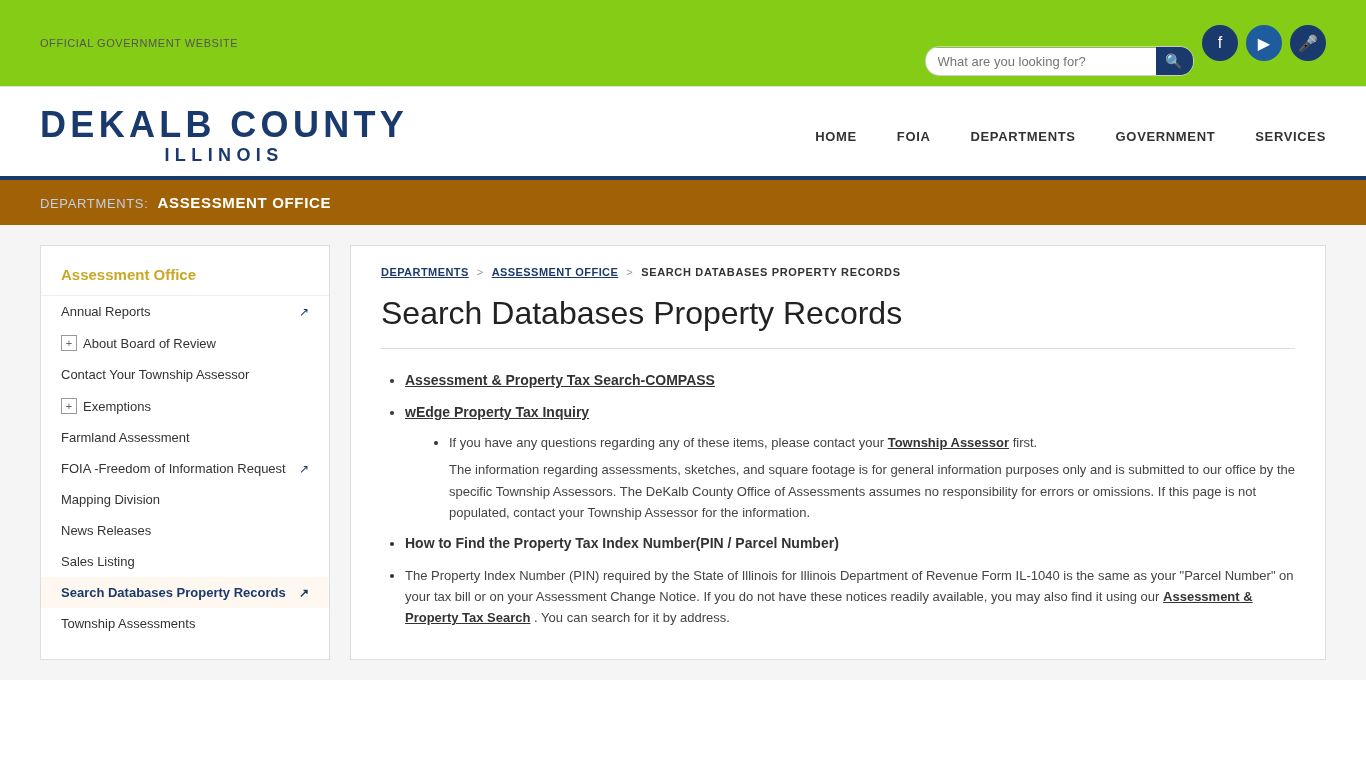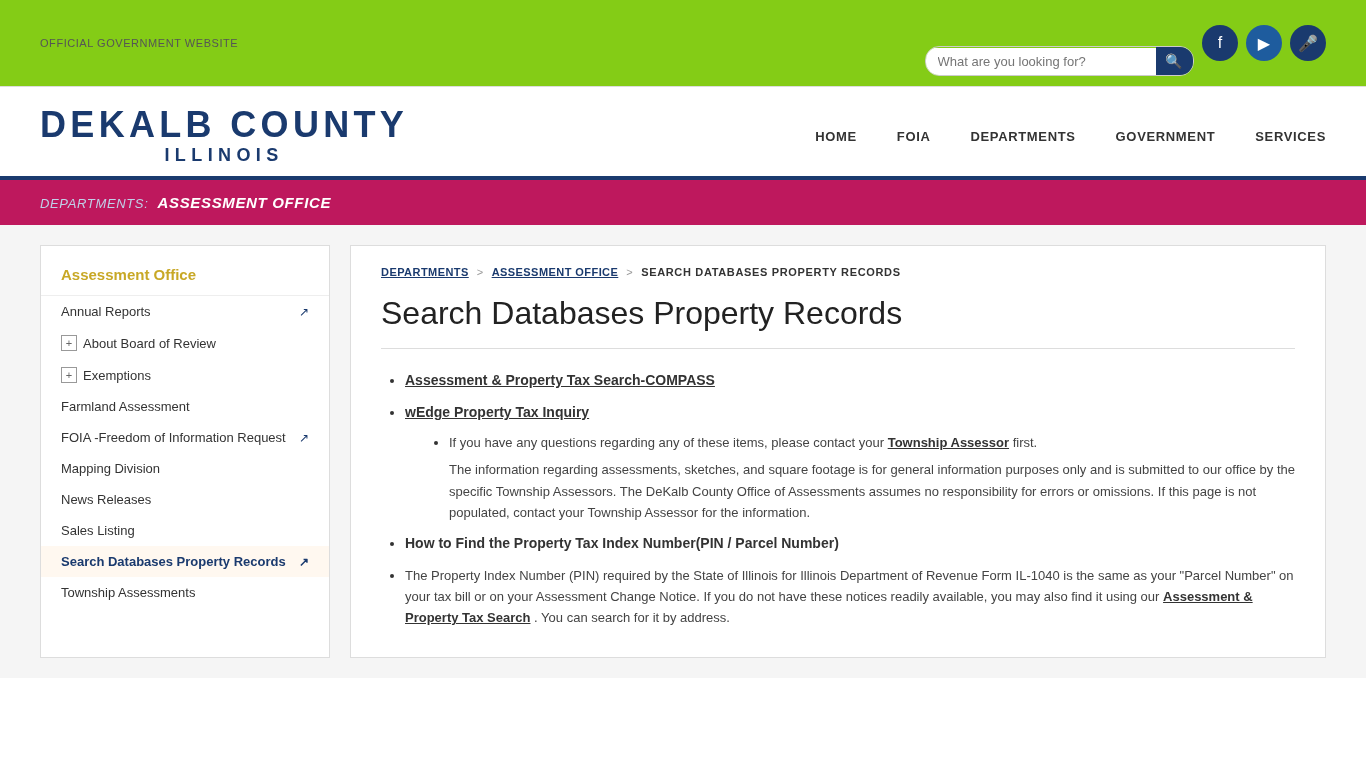--- a/index.html
+++ b/index.html
@@ -99,26 +99,25 @@
     .main-nav a {
       text-decoration: none;
       color: #333;
       font-size: 13px;
       font-weight: 700;
       letter-spacing: 0.05em;
     }
 
     
     .dept-banner {
-      background: #be185d;
+      background: #a16207;
       padding: 14px 40px;
       color: #fff;
       font-size: 13px;
       letter-spacing: 0.05em;
-      font-style: italic;
     }
     .dept-banner span.dept-label { font-weight: 400; color: #c0d0e8; }
     .dept-banner span.dept-name { font-weight: 900; font-size: 15px; }
 
     
     .content-area {
       display: flex;
       padding: 20px 40px;
       gap: 20px;
       background: #f5f5f5;
@@ -285,20 +284,23 @@
       <span class="ext-icon">↗</span>
     </div>
 
     <div class="sidebar-item">
       <span class="item-left">
         <span class="plus-icon">+</span>
         <span>About Board of Review</span>
       </span>
     </div>
 
+    <div class="sidebar-item">
+      <span>Contact Your Township Assessor</span>
+    </div>
 
     <div class="sidebar-item">
       <span class="item-left">
         <span class="plus-icon">+</span>
         <span>Exemptions</span>
       </span>
     </div>
 
     <div class="sidebar-item">
       <span>Farmland Assessment</span>

